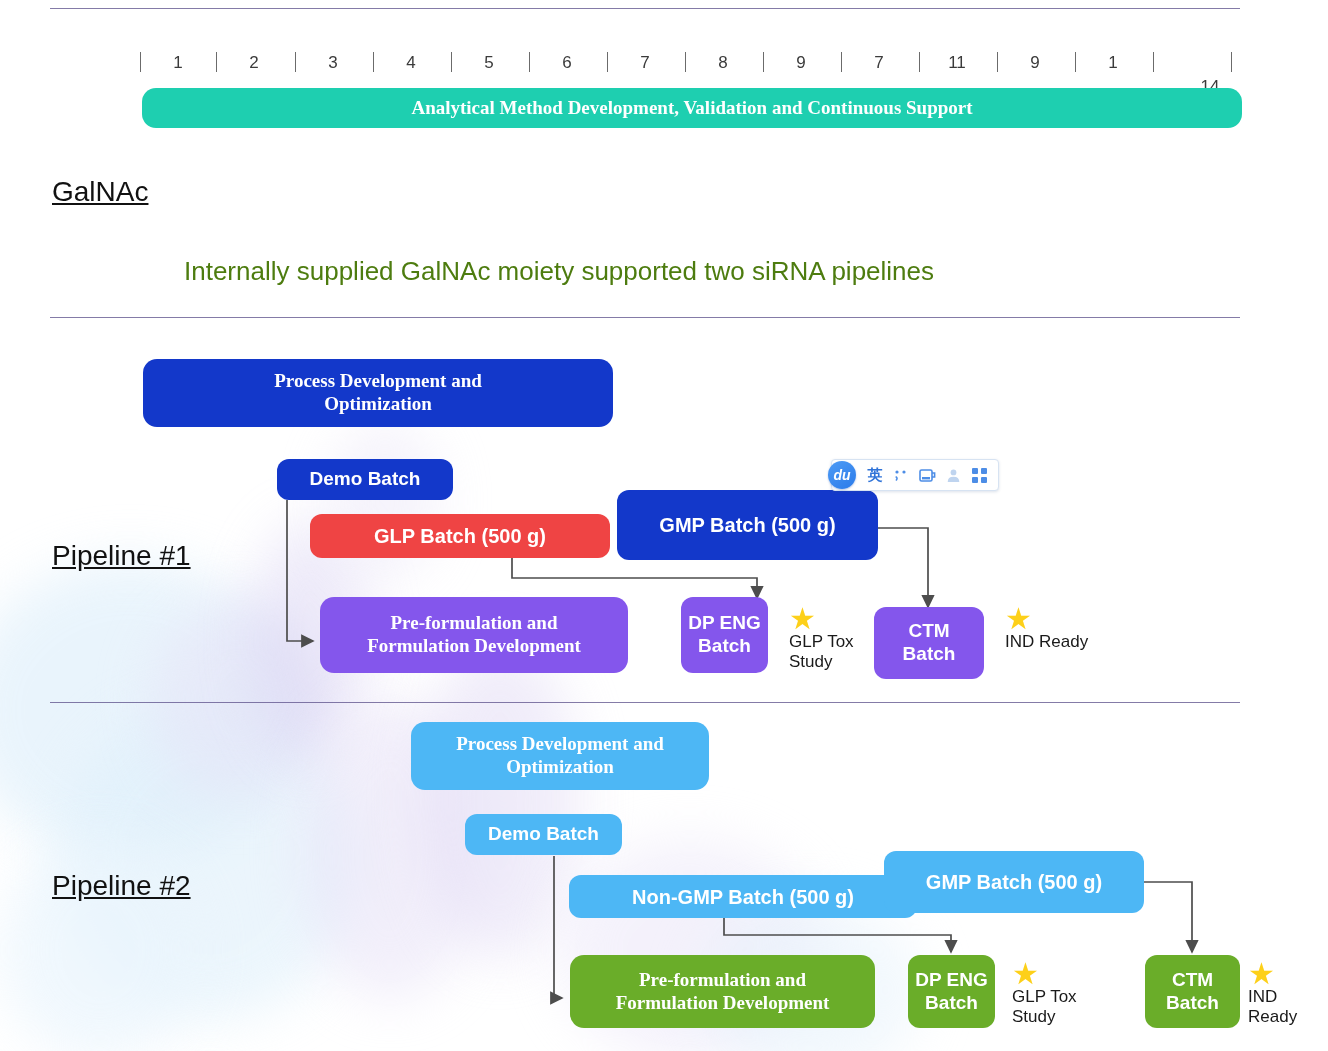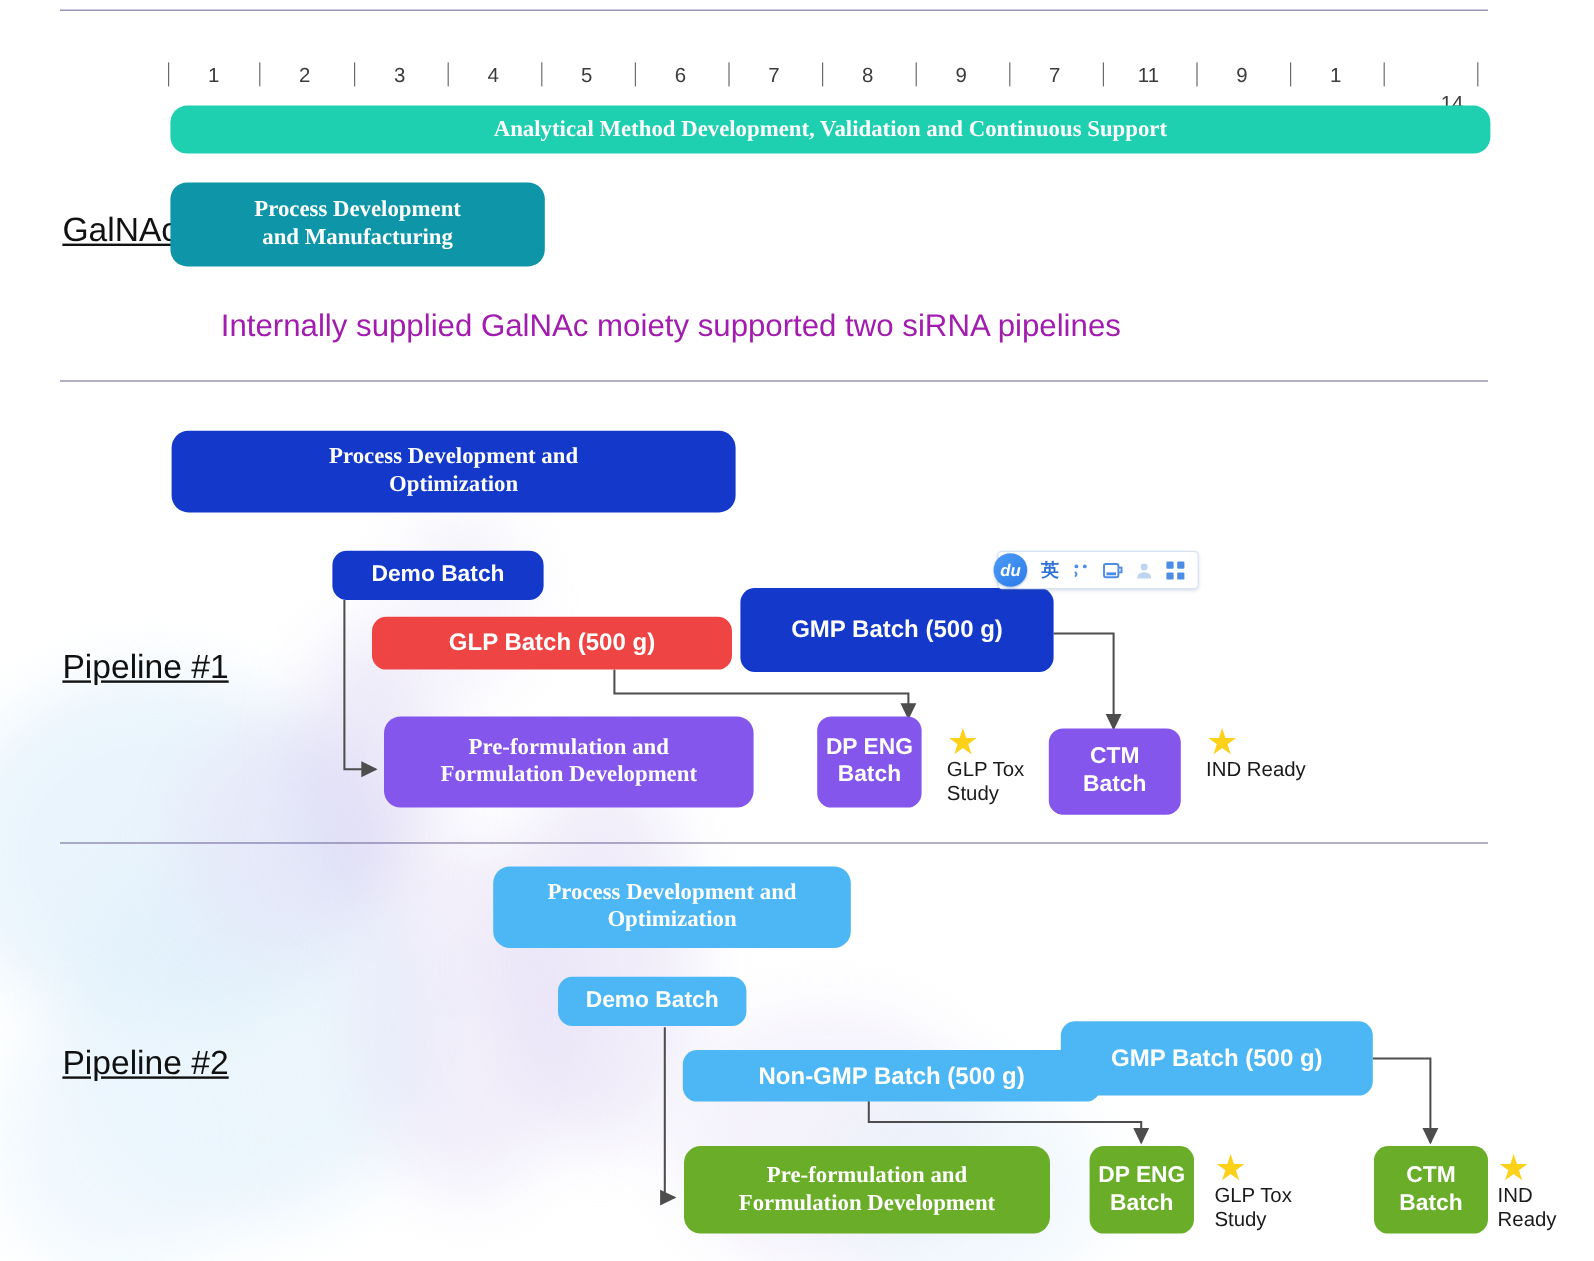--- a/index.html
+++ b/index.html
@@ -94,21 +94,21 @@
     font-size: 28px;
     color: #111111;
     white-space: nowrap;
     text-decoration: underline;
   }
 
   
   .section-heading {
     position: absolute;
     font-size: 26px;
-    color: #a21caf;
+    color: #4d7c0f;
     white-space: nowrap;
   }
 
   
   .milestone {
     position: absolute;
   }
   .star {
     color: #fdd019;
     font-size: 30px;
@@ -234,24 +234,20 @@
     <div class="ruler-cell" style="left:937px; width:72px;">1</div>
     <div class="ruler-tick" style="left:1013px;"></div>
     <div class="ruler-cell" style="left:1034px;width:72px;margin-top:24px;">14</div>
     <div class="ruler-tick" style="left:1091px;"></div>
   </div>
 
   <div class="side-label" style="left:52px; top:176px;">GalNAc</div>
 
   <div class="box r-lg" style="left:142px; top:88px; width:1100px; height:40px; background:#1ecfb0; font-size:19px;">Analytical Method Development, Validation and Continuous Support</div>
 
-  <div class="box r-lg" style="left:142px; top:152px; width:312px; height:70px; background:#0e96a8; font-size:19px; flex-direction:column;">
-    <span>Process Development</span>
-    <span>and Manufacturing</span>
-  </div>
 
   <div class="section-heading" style="left:184px; top:256px;">Internally supplied GalNAc moiety supported two siRNA pipelines</div>
 
   <div class="side-label" style="left:52px; top:540px;">Pipeline #1</div>
 
   <svg class="conn">
     <defs>
       <marker id="ah" markerWidth="9" markerHeight="9" refX="7" refY="4.5" orient="auto" markerUnits="strokeWidth">
         <path d="M0,0.6 L8,4.5 L0,8.4 z" fill="#4d4d4d"></path>
       </marker>

